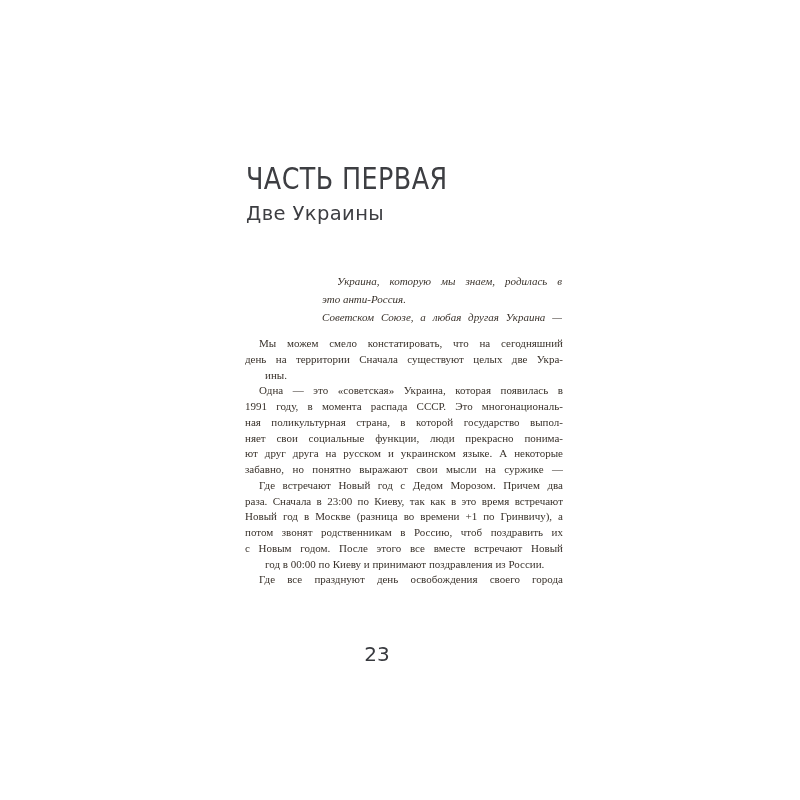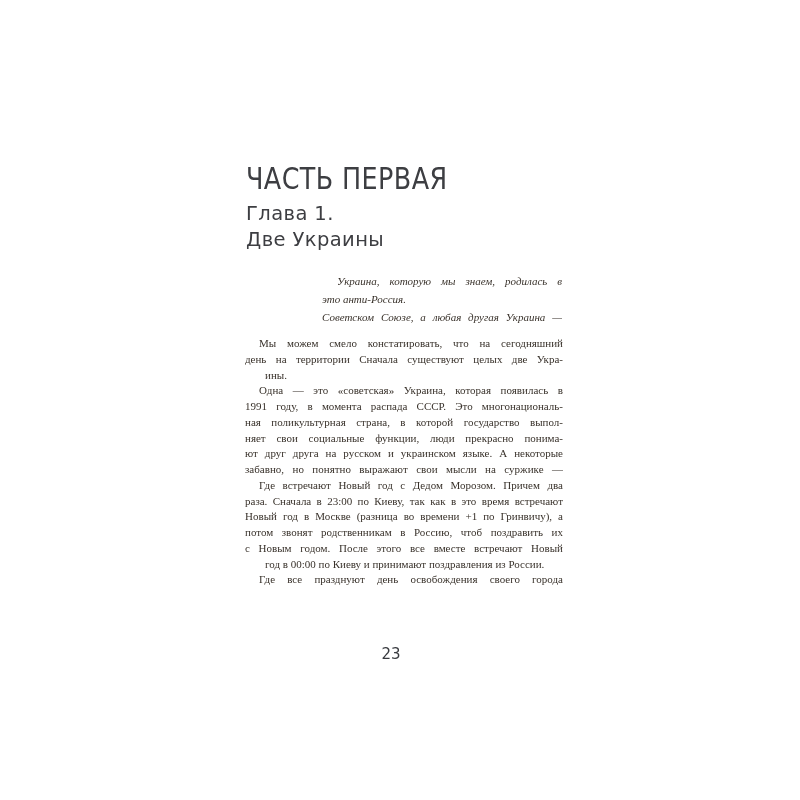--- a/index.html
+++ b/index.html
@@ -73,38 +73,37 @@
   .bline {
     height: 15.75px;
     text-align: justify;
     text-align-last: justify;
     overflow: hidden;
   }
   .bline.first { text-indent: 14px; }
   .bline.last  { text-align-last: left; margin-left: 20px; }
   .page-number {
     position: absolute;
-    left: 232px;
+    left: 218px;
     top: 645px;
     width: 318px;
     text-align: center;
     font-family: "DejaVu Sans", sans-serif;
-    font-size: 15px;
+    font-size: 20px;
     line-height: 18px;
     color: #383a3f;
   }
 </style>
 </head>
 <body>
 
 <div class="page">
   <h1 class="part-title">ЧАСТЬ ПЕРВАЯ</h1>
 
   <div class="chapter">
-    <div>Глава 1.</div>
     <div>Две Украины</div>
   </div>
 
   <div class="epigraph">
       <div class="eline first">Украина, которую мы знаем, родилась в</div>
       <div class="eline last">это анти-Россия.</div>
       <div class="eline">Советском Союзе, а любая другая Украина —</div>
     </div>
 
   <div class="body-text">

